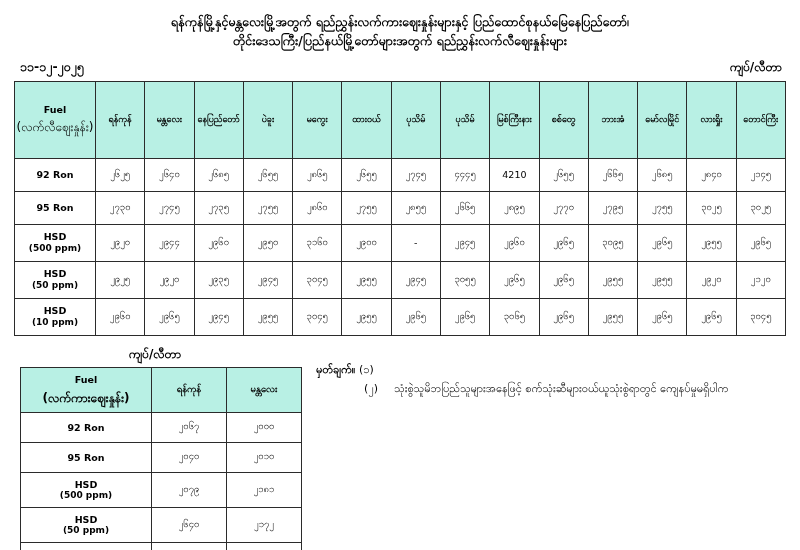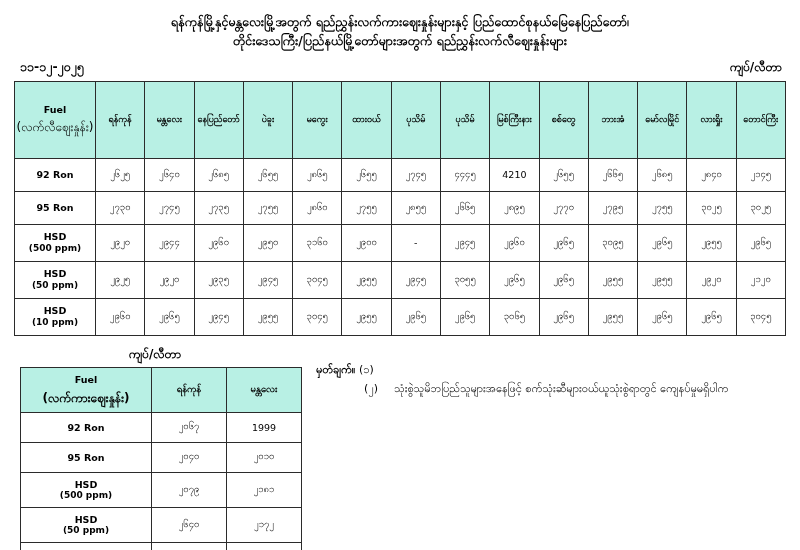--- a/index.html
+++ b/index.html
@@ -339,21 +339,21 @@
               <span class="sub">(လက်ကားဈေးနှုန်း)</span>
             </th>
             <th class="c2">ရန်ကုန်</th>
             <th class="c3">မန္တလေး</th>
           </tr>
         </thead>
         <tbody>
           <tr>
             <td class="rowlabel">92 Ron</td>
             <td>၂၀၆၇</td>
-            <td>1999</td>
+            <td>၂၀၀၀</td>
           </tr>
           <tr>
             <td class="rowlabel">95 Ron</td>
             <td>၂၀၄၀</td>
             <td>၂၀၁၀</td>
           </tr>
           <tr class="tall">
             <td class="rowlabel">
               <span>HSD</span>
               <span class="sub">(500 ppm)</span>

